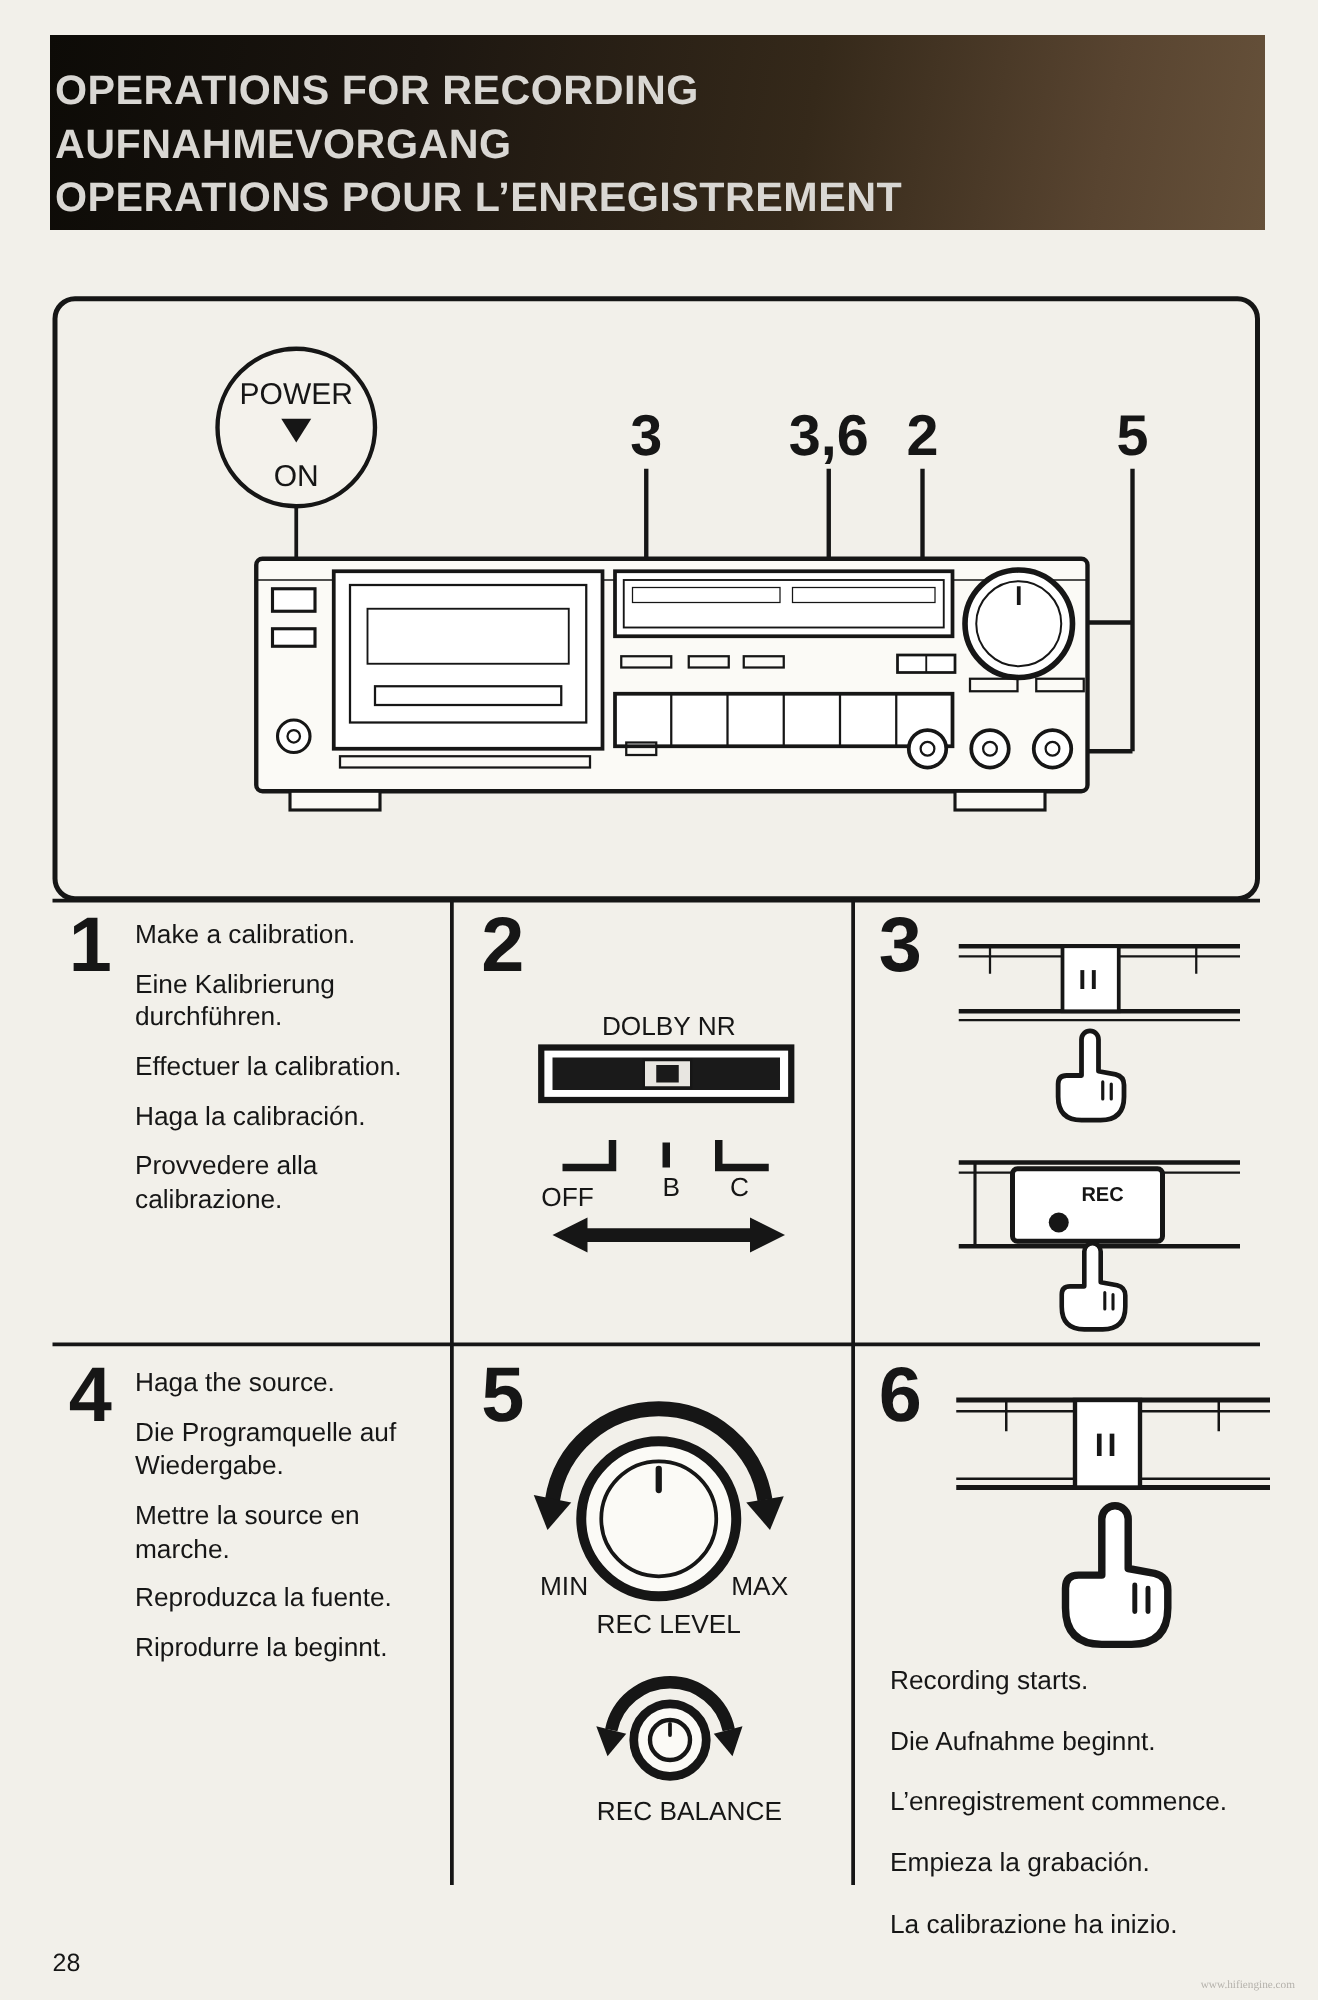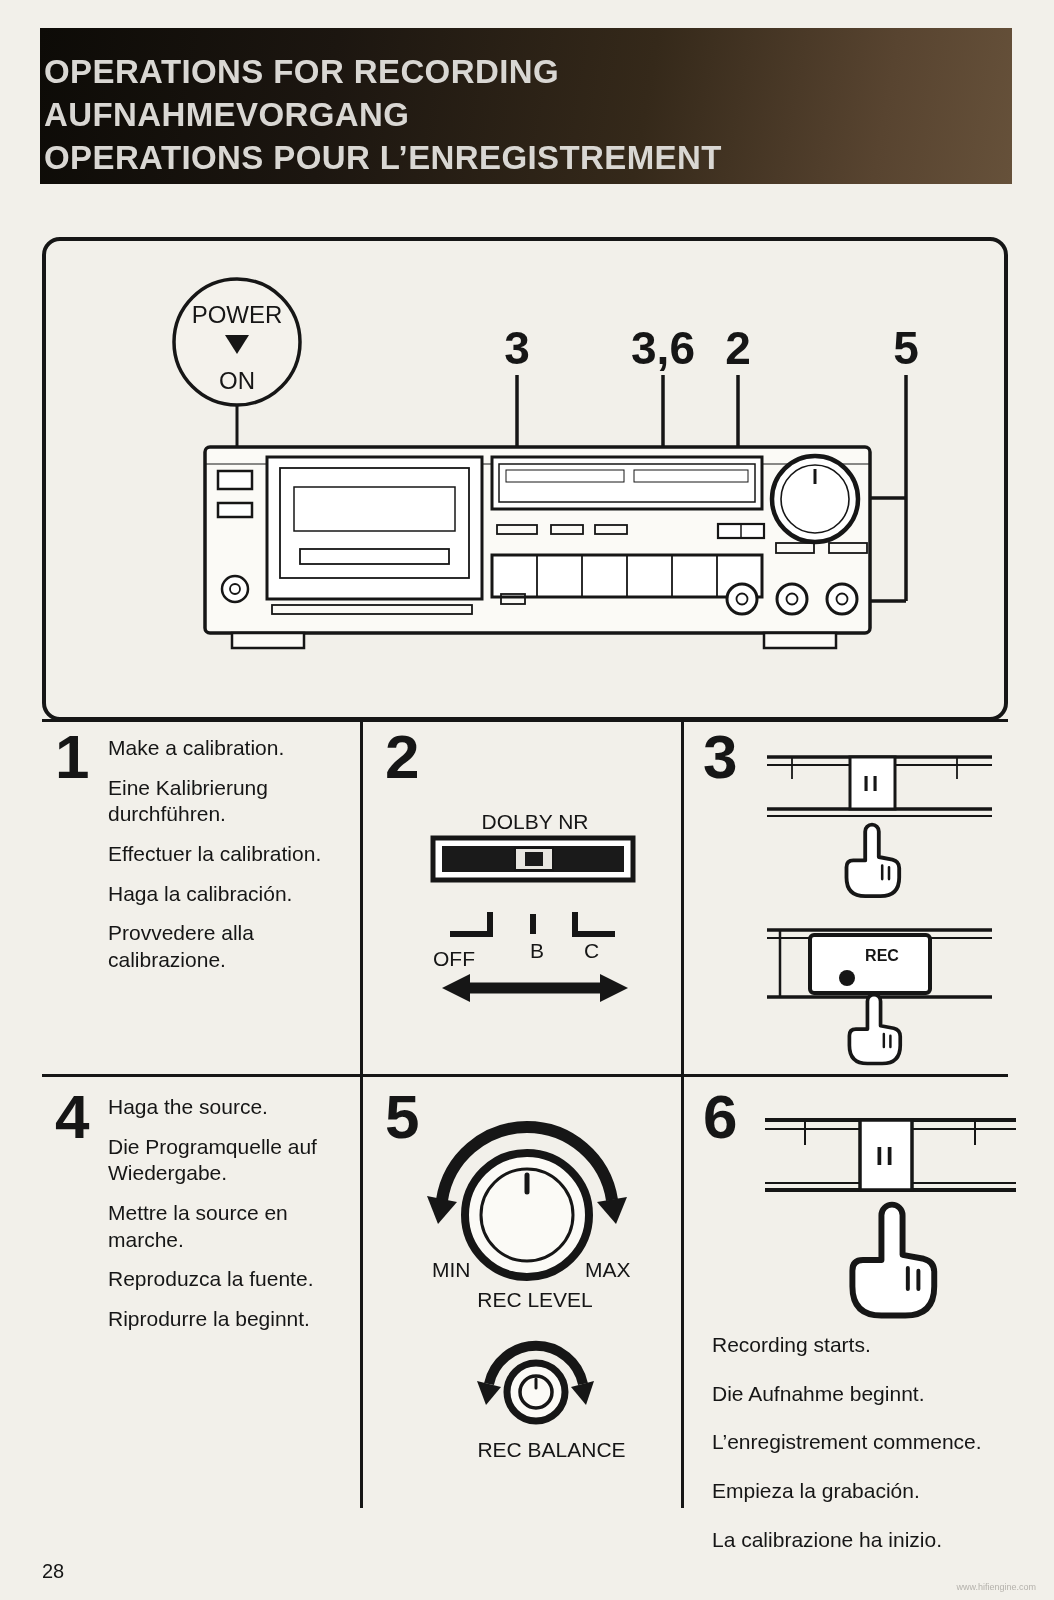--- a/index.html
+++ b/index.html
@@ -13,21 +13,21 @@
   .dbox { position:absolute; left:42px; top:237px; width:966px; height:484px;
           border:4px solid #161616; border-radius:18px; box-sizing:border-box; }
   .hline, .vline { position:absolute; background:#161616; }
   .stepnum { position:absolute; font-size:62px; font-weight:bold; line-height:1; }
   .tblock { position:absolute; display:flex; flex-direction:column; gap:13px;
             font-size:21px; line-height:1.27; }
   .small { position:absolute; font-size:21px; }
   .center { text-align:center; }
   svg text { font-family:"Liberation Sans", sans-serif; fill:#161616; }
   .pagenum { position:absolute; left:42px; top:1528px; font-size:20px;margin-top:32px; }
-  .watermark { position:absolute; right:18px; top:1582px; font-size:9px; color:#b5b2ac; }
+  .watermark { position:absolute; right:18px; top:1582px; font-size:9px; color:#b5b2ac;font-family:Liberation Serif, serif; }
 </style>
 </head>
 <body>
 
 <div class="page">
 
   <div class="header">
     <div>OPERATIONS FOR RECORDING</div>
     <div>AUFNAHMEVORGANG</div>
     <div>OPERATIONS POUR L’ENREGISTREMENT</div>

